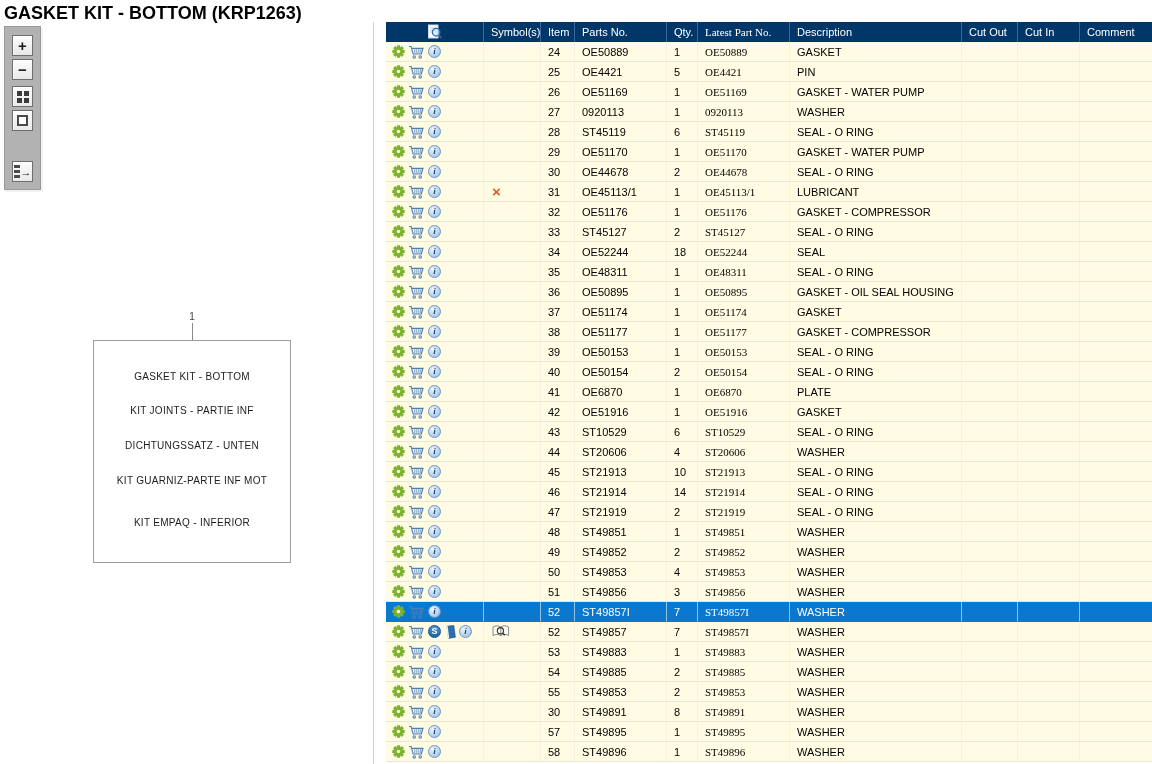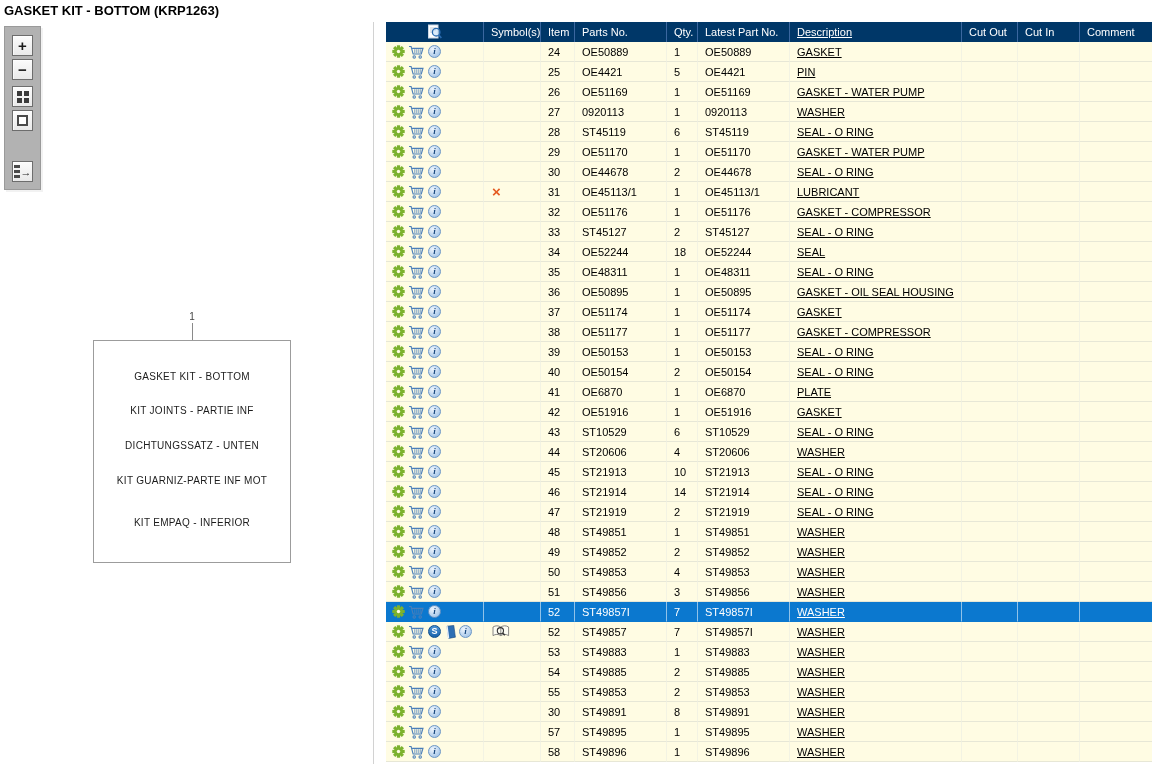--- a/index.html
+++ b/index.html
@@ -3,21 +3,21 @@
 <meta charset="utf-8">
 <style>
   * { margin:0; padding:0; box-sizing:border-box; }
   html,body { background:#fff; }
   .app {
     position:relative; width:1152px; height:764px; overflow:hidden;
     background:#ffffff; font-family:"Liberation Sans","DejaVu Sans",sans-serif;
   }
   
   .title {
-    position:absolute; left:4px; top:3px; font-size:13px; font-weight:bold; color:#000;
+    position:absolute; left:4px; top:3px; font-size:18px; font-weight:bold; color:#000;
     white-space:nowrap;
   }
   
   .toolbar {
     position:absolute; left:4px; top:26px; width:37px; height:164px;
     background:#b2b2b2; border:1px solid #9a9a9a;
     box-shadow:2px 2px 0 #f2f2f2;
   }
   .tbtn {
     position:absolute; left:7px; width:21px; height:21px;
@@ -72,22 +72,22 @@
     border-right:1px solid #f3f3e3; border-bottom:1px solid #e7e7d6;
   }
   .trow .td:last-child { border-right:none; }
   .trow.sel { background:#0b78cf; }
   .trow.sel .td { color:#fff; border-bottom-color:#0b78cf; border-right-color:rgba(255,255,255,.55); }
   .col-icons   { width:98px; }
   .col-symbol  { width:57px; }
   .col-item    { width:34px; }
   .col-parts   { width:92px; }
   .col-qty     { width:31px; }
-  .col-latest  { width:92px; }
-  .col-desc    { width:172px;text-decoration:underline; }
+  .col-latest  { width:92px;font-family:Liberation Serif, serif; }
+  .col-desc    { width:172px; }
   .col-cutout  { width:56px; }
   .col-cutin   { width:62px; }
   .col-comment { width:72px; }
   .td.col-icons { padding-left:6px; gap:3px; }
   .td.col-symbol { padding-left:8px; }
   .rowicon { display:inline-flex; align-items:center; justify-content:center; cursor:pointer; }
   .circle {
     width:13px; height:13px; border-radius:50%; display:inline-flex;
     align-items:center; justify-content:center; font-size:9px; font-weight:bold; line-height:1;
   }

